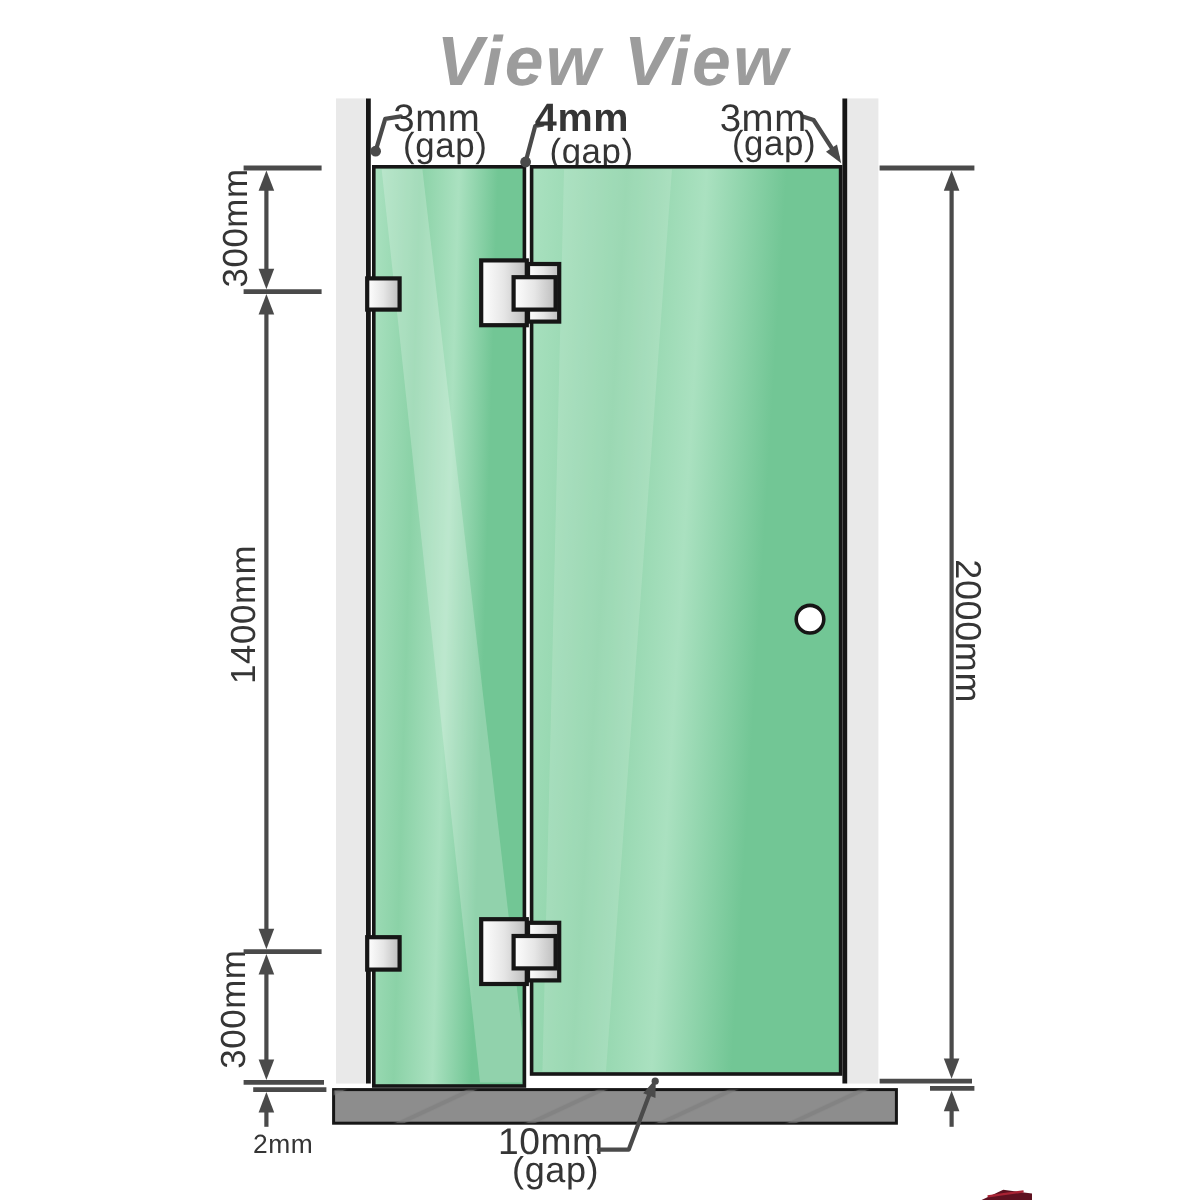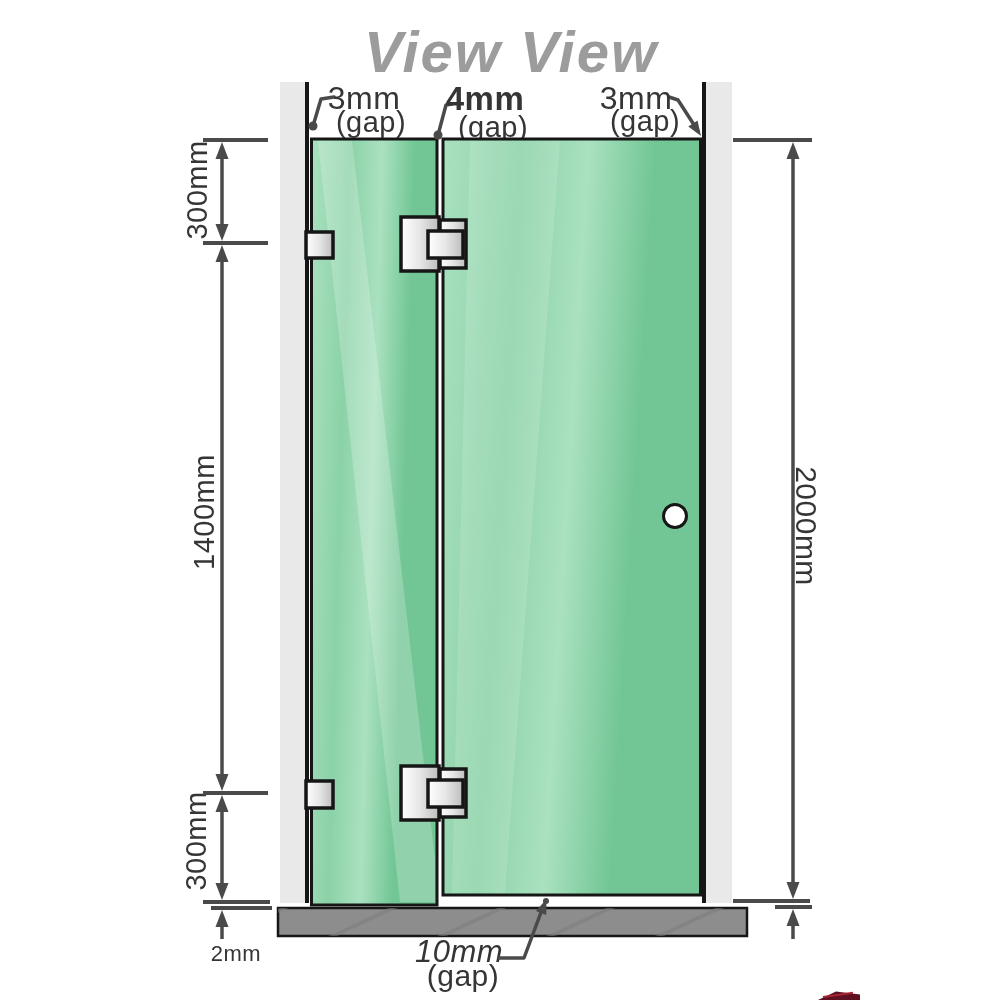--- a/index.html
+++ b/index.html
@@ -29,21 +29,21 @@
 
   <div class="textlayer">
     <div class="title" style="left:511px;top:52px;font-size:58px;">View View</div>
 
     <div class="lbl rot-up" style="left:197px;top:190px;font-size:29px;">300mm</div>
     <div class="lbl rot-up" style="left:204px;top:512px;font-size:29px;">1400mm</div>
     <div class="lbl rot-up" style="left:196px;top:841px;font-size:29px;">300mm</div>
     <div class="lbl" style="left:236px;top:954px;font-size:22px;">2mm</div>
     <div class="lbl rot-down" style="left:806px;top:526px;font-size:30px;">2000mm</div>
 
-    <div class="lbl" style="left:459px;top:951px;font-size:31px;font-style:italic;">10mm</div>
+    <div class="lbl" style="left:459px;top:951px;font-size:31px;">10mm</div>
     <div class="lbl" style="left:463px;top:976px;font-size:30px;">(gap)</div>
   </div>
 
   <div class="toplabels">
     <div class="lbl" style="left:364px;top:98px;font-size:32px;">3mm</div>
     <div class="lbl" style="left:371px;top:122px;font-size:29px;">(gap)</div>
 
     <div class="lbl" style="left:485px;top:98px;font-size:33px;font-weight:bold;">4mm</div>
 
     <div class="lbl" style="left:636px;top:98px;font-size:32px;">3mm</div>

